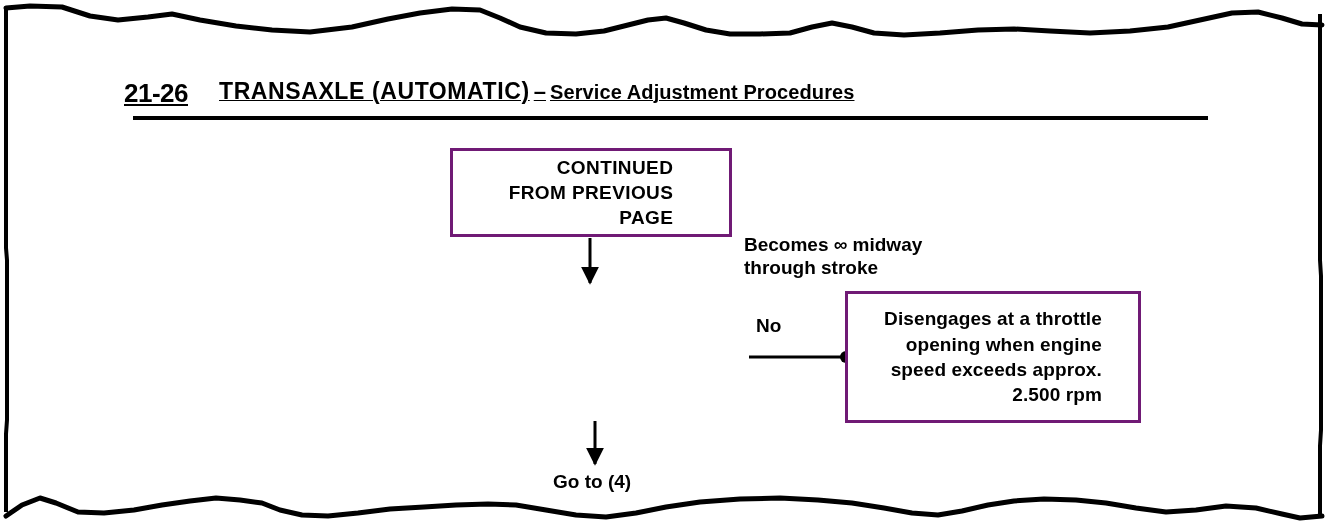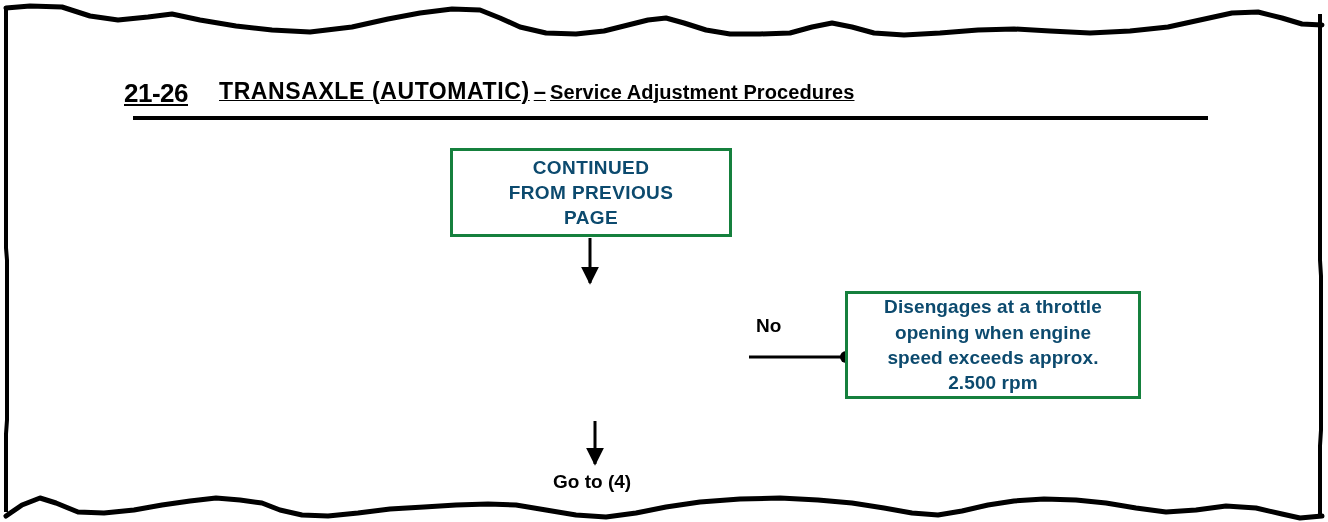--- a/index.html
+++ b/index.html
@@ -77,45 +77,45 @@
     top: 116px;
     width: 1075px;
     height: 4px;
     background: #000;
   }
 
   
   .node-box {
     position: absolute;
     box-sizing: border-box;
-    border: 3px solid #15803d;
+    border: 3px solid #701a75;
     background: #fff;
     display: flex;
     align-items: center;
     justify-content: center;
-    text-align: center;
-    color: #0c4a6e;
+    text-align: right;
+    color: #000000;
   }
   #node-continued {
     left: 450px;
     top: 148px;
     width: 282px;
     height: 89px;
   }
   #node-continued .node-text {
     font-size: 19px;
     font-weight: bold;
     line-height: 1.32;
     letter-spacing: 0.4px;
   }
   #node-disengages {
     left: 845px;
     top: 291px;
     width: 296px;
-    height: 108px;
+    height: 132px;
   }
   #node-disengages .node-text {
     font-size: 19px;
     font-weight: bold;
     line-height: 1.33;
     letter-spacing: 0.1px;
   }
 
   
   #node-decision {
@@ -212,16 +212,18 @@
   </div>
 
 
   <div class="node-box" id="node-disengages">
     <div class="node-text" style="white-space: pre-line;">Disengages at a throttle
 opening when engine
 speed exceeds approx.
 2.500 rpm</div>
   </div>
 
+  <div class="edge-label" id="label-becomes">Becomes ∞ midway
+through stroke</div>
   <div class="edge-label" id="label-no">No</div>
   <div class="edge-label" id="label-goto">Go to (4)</div>
 
 </div>
 
 </body></html>

